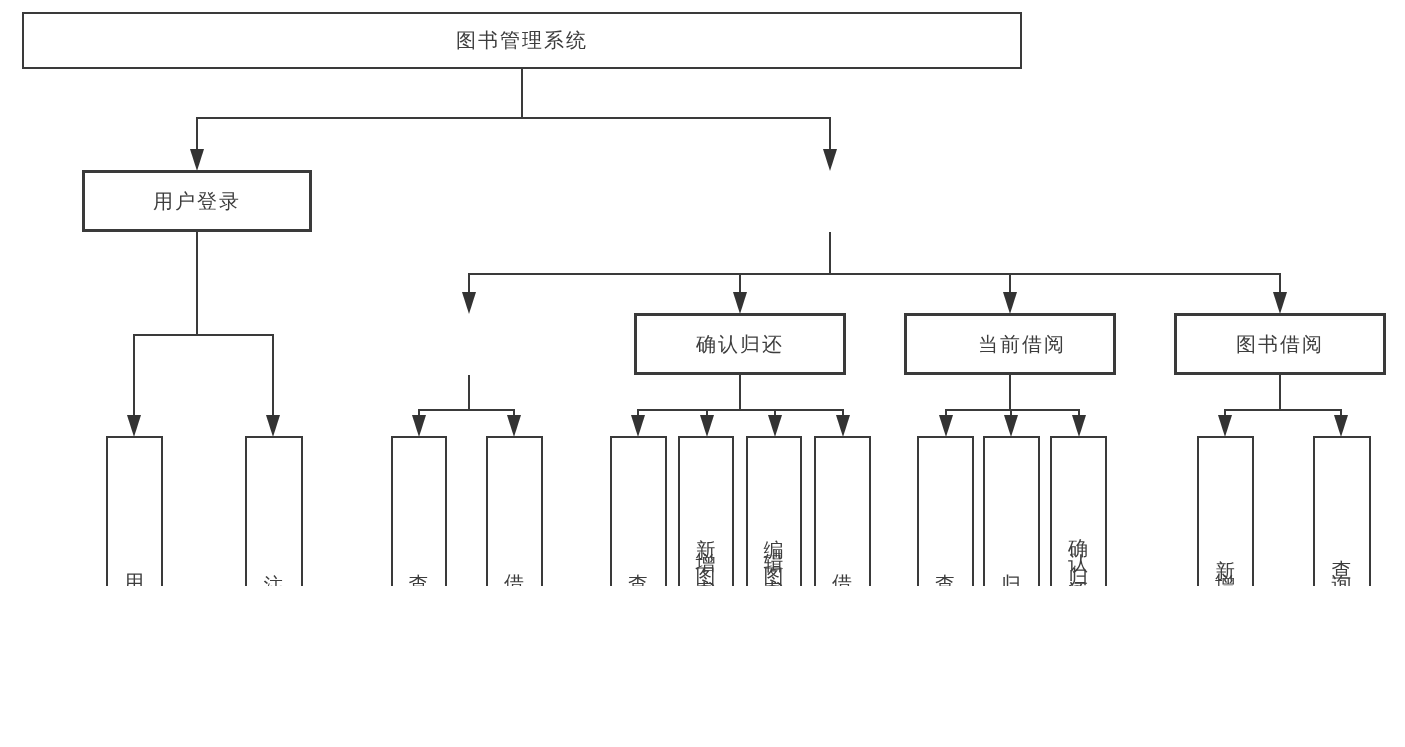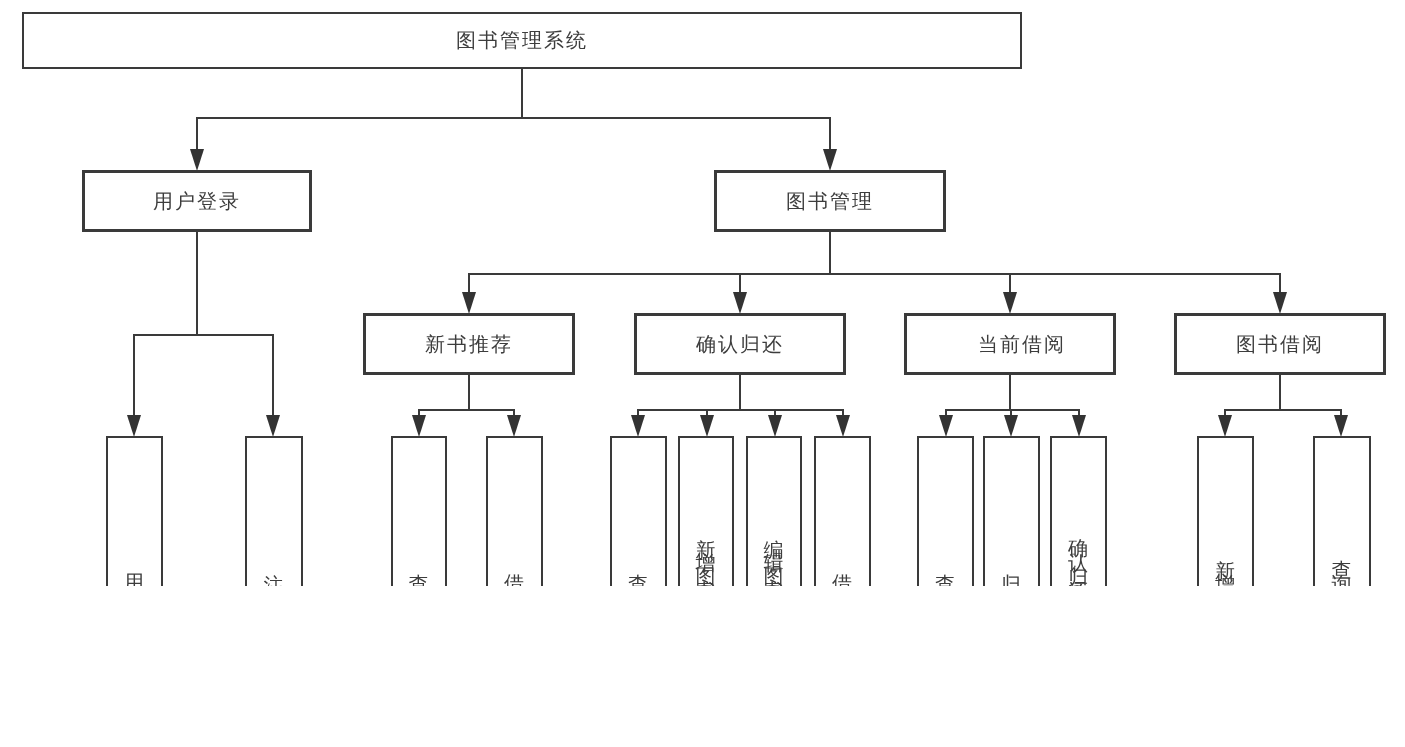--- a/index.html
+++ b/index.html
@@ -130,27 +130,21 @@
     </g>
   </svg>
 
   <div class="node root" style="left:22px;top:12px;width:1000px;height:57px;">
     <span>图书管理系统</span>
   </div>
 
   <div class="node" style="left:82px;top:170px;width:230px;height:62px;">
     <span>用户登录</span>
   </div>
-  <div class="node" style="left:714px;top:170px;width:232px;height:62px;">
-    <span>图书管理</span>
-  </div>
 
-  <div class="node" style="left:363px;top:313px;width:212px;height:62px;">
-    <span>新书推荐</span>
-  </div>
   <div class="node" style="left:634px;top:313px;width:212px;height:62px;">
     <span>确认归还</span>
   </div>
   <div class="node" style="left:904px;top:313px;width:212px;height:62px;padding-left:24px;">
     <span>当前借阅</span>
   </div>
   <div class="node" style="left:1174px;top:313px;width:212px;height:62px;">
     <span>图书借阅</span>
   </div>
 

